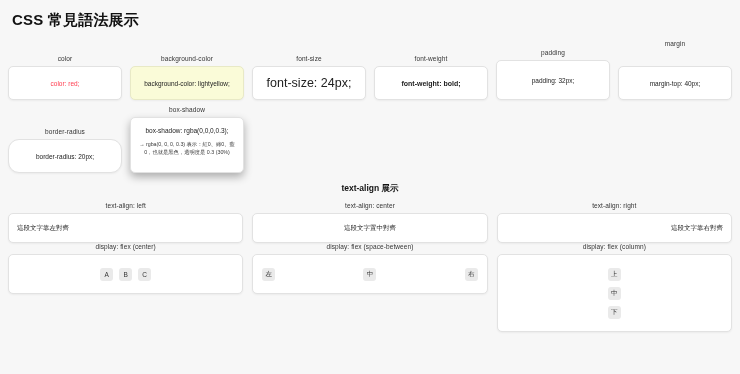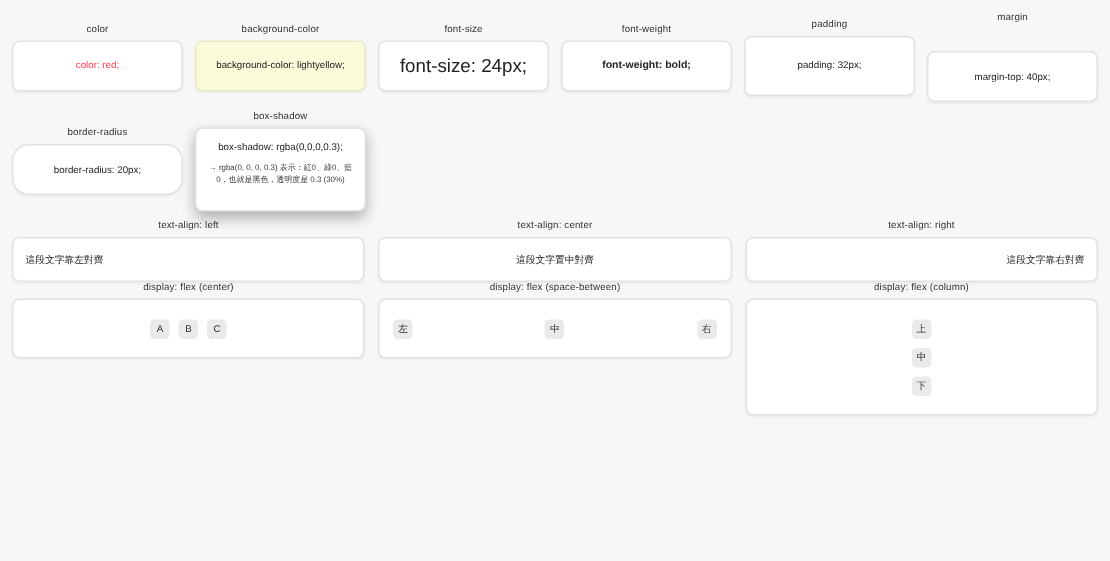--- a/index.html
+++ b/index.html
@@ -25,21 +25,21 @@
   .page-title {
     font-size: 15px;
     font-weight: bold;
     letter-spacing: 0.2px;
     margin: 3px 0 10px 4px;
     color: #111;
   }
   
   .prop-row {
     display: flex;
-    align-items: center;
+    align-items: flex-end;
     gap: 8px;
     margin-bottom: 6px;
   }
   .prop-cell {
     flex: 1 1 0;
     display: flex;
     flex-direction: column;
     align-items: stretch;
   }
   .prop-label {
@@ -164,20 +164,21 @@
     justify-content: center;
     padding: 0 3px;
     box-sizing: border-box;
   }
 </style>
 </head>
 <body>
 
 <div class="page">
 
+  <h1 class="page-title">CSS 常見語法展示</h1>
 
   <div class="prop-row">
 
     <div class="prop-cell">
       <div class="prop-label">color</div>
       <div class="card color-demo">
         <span>color: red;</span>
       </div>
     </div>
 
@@ -234,20 +235,21 @@
         <span class="shadow-note">→ rgba(0, 0, 0, 0.3) 表示：紅0、綠0、藍0，也就是黑色，透明度是 0.3 (30%)</span>
       </div>
     </div>
 
     <div class="spacer"></div>
     <div class="spacer"></div>
     <div class="spacer"></div>
     <div class="spacer"></div>
   </div>
 
+  <div class="section-title">text-align 展示</div>
 
   <div class="section-row">
 
     <div class="section-cell">
       <div class="prop-label">text-align: left</div>
       <div class="align-card align-left">
         <span>這段文字靠左對齊</span>
       </div>
     </div>
 

